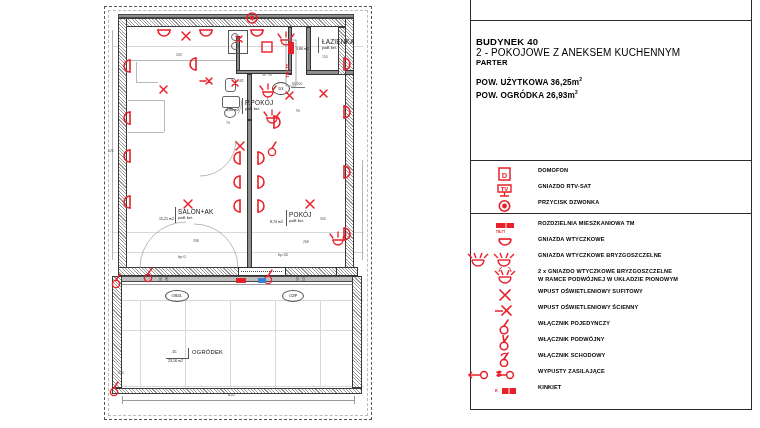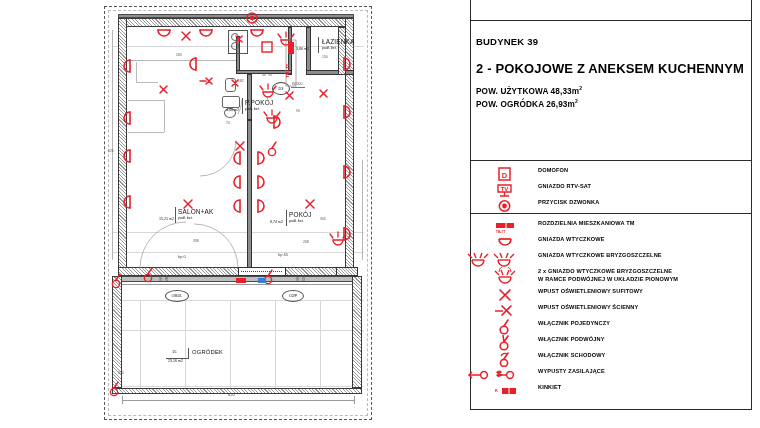--- a/index.html
+++ b/index.html
@@ -46,21 +46,21 @@
 
   
   #info{position:absolute;left:462px;top:0;width:298px;height:428px;}
   #info .frame{position:absolute;left:8px;top:-14px;right:8px;bottom:18px;
                border:1.4px solid #2b2b2b;background:#fff;box-sizing:border-box;}
   .hrule{position:absolute;left:0;right:0;height:1.3px;background:#2b2b2b;}
 
   .title-blk{position:absolute;left:14px;top:34px;right:10px;}
   .t1{font-size:13.5px;font-weight:700;letter-spacing:.2px;line-height:1.15;}
   .t2{font-size:9.5px;font-weight:700;letter-spacing:.2px;margin-top:2px;}
-  .t3{font-size:13px;font-weight:700;letter-spacing:.15px;margin-top:14px;}
+  .t3{font-size:10px;font-weight:400;letter-spacing:.15px;margin-top:0;}
   .t4{font-size:7.6px;font-weight:700;letter-spacing:.15px;}
   .area-blk{margin-top:9px;}
   .a1{font-size:8.2px;font-weight:700;letter-spacing:.15px;line-height:1.45;}
   .sup{font-size:5px;vertical-align:super;}
 
   
   .leg{position:absolute;left:0;right:0;}
   .legrow{position:relative;height:16px;}
   .legrow.two{height:20px;}
   .legicon{position:absolute;left:22px;top:0;width:46px;height:16px;}
@@ -374,24 +374,25 @@
     <div class="toptbl" style="left:228px;top:-6px;width:30px;height:12px;"></div>
     <div class="toptbl" style="left:258px;top:-6px;width:30px;height:12px;"></div>
 
     <div class="frame"></div>
 
     <div class="hrule" style="left:9px;right:9px;top:20px;"></div>
     <div class="hrule" style="left:9px;right:9px;top:160px;"></div>
     <div class="hrule" style="left:9px;right:9px;top:213px;"></div>
 
     <div class="title-blk">
-      <div class="t2">BUDYNEK 39</div>
+      <div class="t2">BUDYNEK 40</div>
       <div class="t3">2 - POKOJOWE Z ANEKSEM KUCHENNYM</div>
+      <div class="t4">PARTER</div>
       <div class="area-blk">
-        <div class="a1"><span>POW. UŻYTKOWA 48,33m</span><span class="sup">2</span></div>
+        <div class="a1"><span>POW. UŻYTKOWA 36,25m</span><span class="sup">2</span></div>
         <div class="a1"><span>POW. OGRÓDKA 26,93m</span><span class="sup">2</span></div>
       </div>
     </div>
 
     <div class="leg" style="top:166px;">
 
       <div class="legrow">
         <div class="legicon">
           <svg width="46" height="16" viewBox="0 0 46 16">
             <rect x="15" y="2" width="11" height="12" fill="none" stroke="#e8202a" stroke-width="1.5"></rect>

